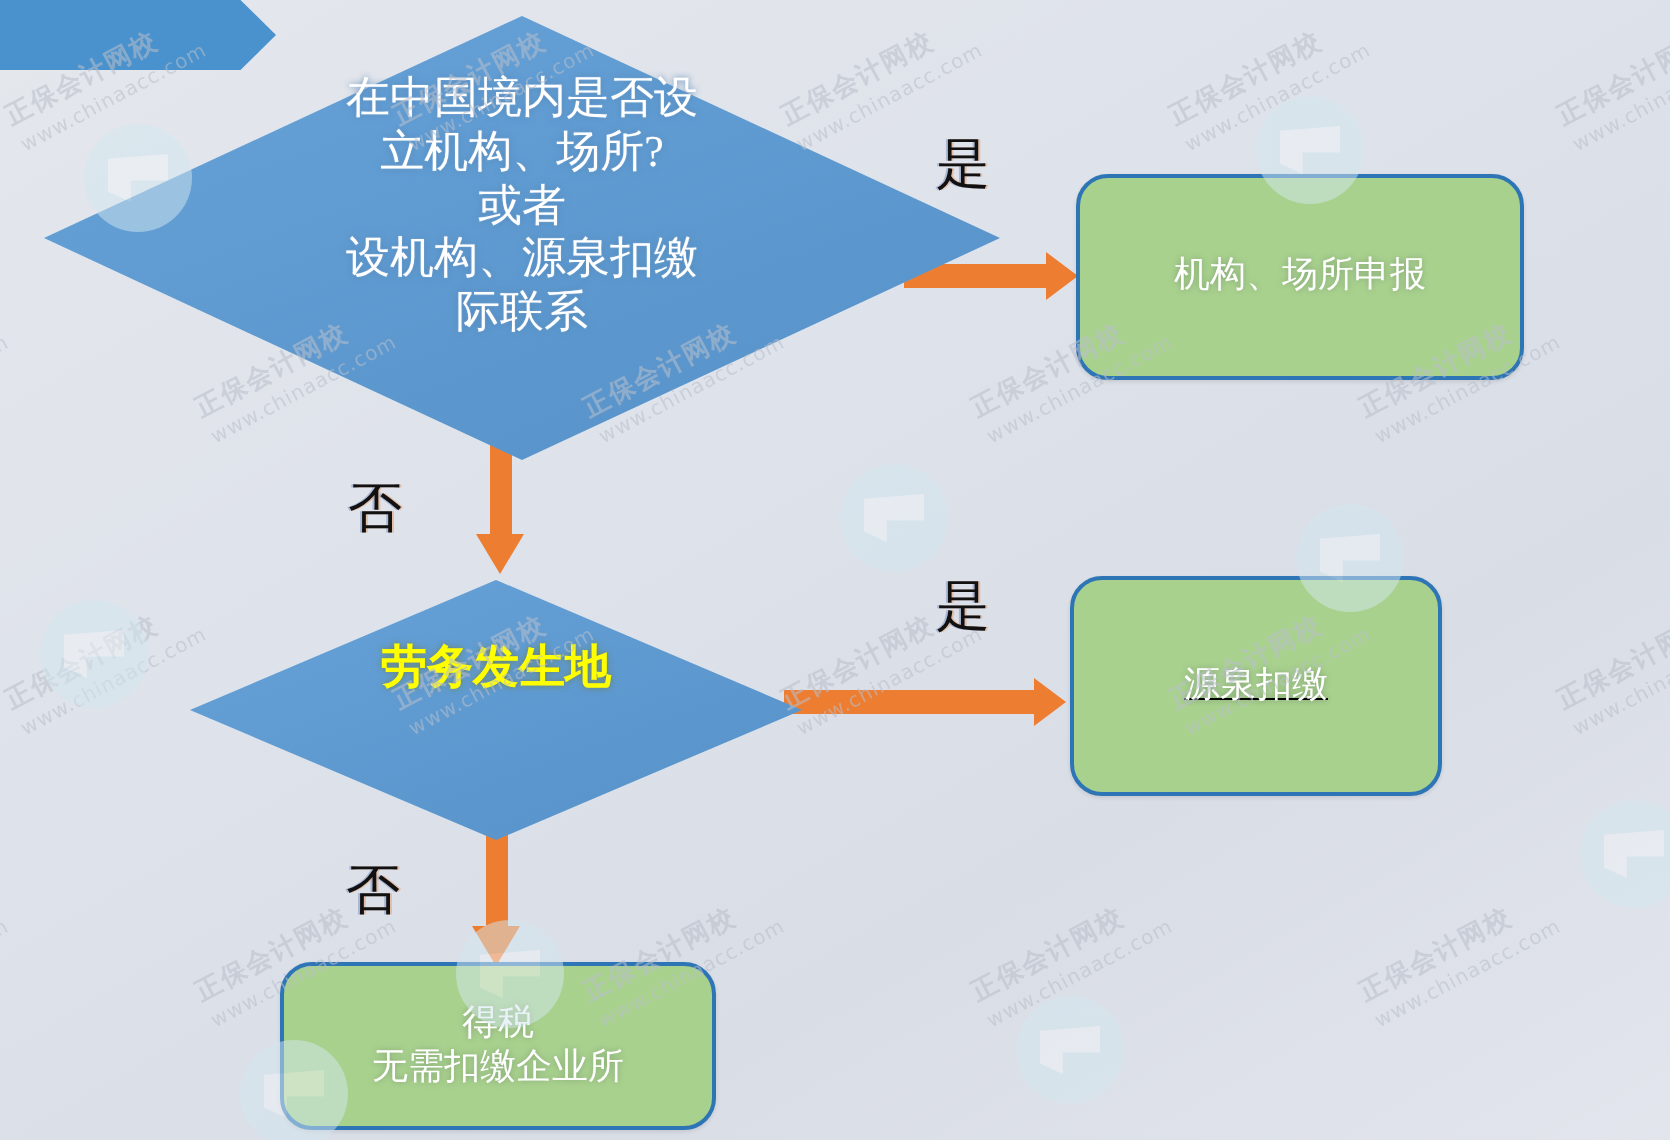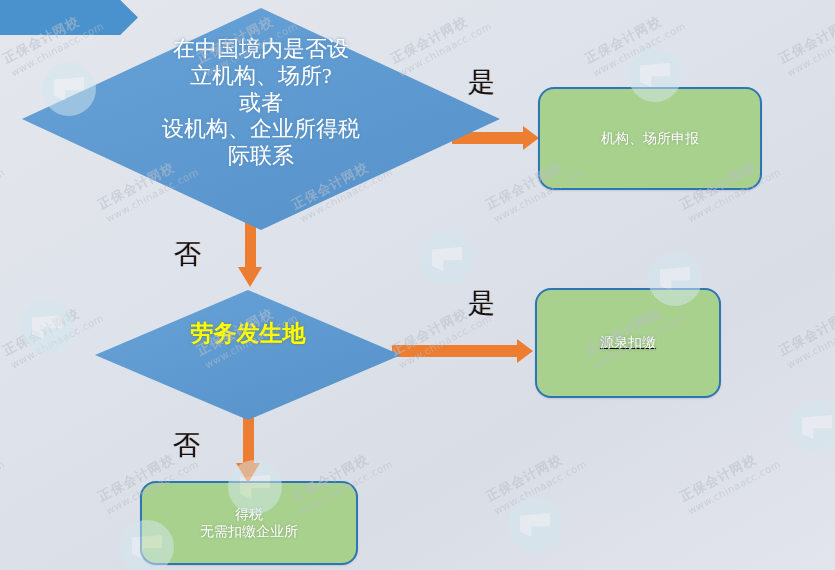--- a/index.html
+++ b/index.html
@@ -113,21 +113,21 @@
     border-radius: 16px;
     box-sizing: border-box;
     display: flex;
     align-items: center;
     justify-content: center;
     z-index: 3;
     box-shadow: 0 1px 2px rgba(0,0,0,.10);
   }
   .gbox .glabel {
     color: #ffffff;
-    font-size: 14px;
+    font-size: 18px;
     line-height: 1.25;
     text-align: center;
     text-shadow: 0 0 3px rgba(120,150,110,.85);
     font-family: "DejaVu Sans", sans-serif;
     padding: 0 12px;
   }
   #gbox-top { left: 538px; top: 87px; width: 224px; height: 103px; }
   #gbox-mid { left: 535px; top: 288px; width: 186px; height: 110px; text-decoration: underline; }
   #gbox-bottom { left: 140px; top: 481px; width: 218px; height: 84px; }
 
@@ -189,21 +189,21 @@
 <div id="slide">
 
   <div class="ribbon"></div>
 
   <div class="diamond" id="diamond-top">
     <div class="shape"></div>
     <div class="dlabel">
       <div>在中国境内是否设</div>
       <div>立机构、场所?</div>
       <div>或者</div>
-      <div>设机构、企业所得税</div>
+      <div>设机构、源泉扣缴</div>
       <div>际联系</div>
     </div>
   </div>
 
   <div class="diamond" id="diamond-mid">
     <div class="shape"></div>
     <div class="dlabel">
       <div class="hl">劳务发生地</div>
     </div>
   </div>

